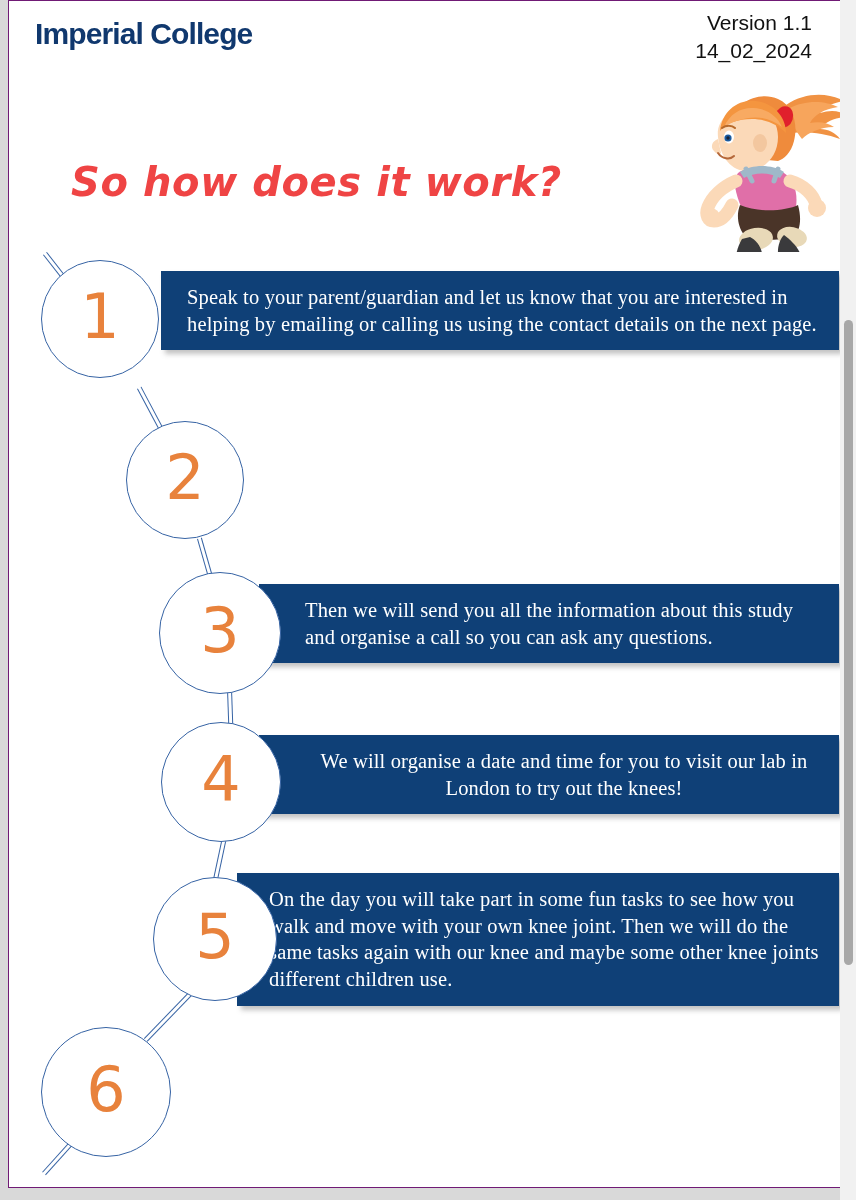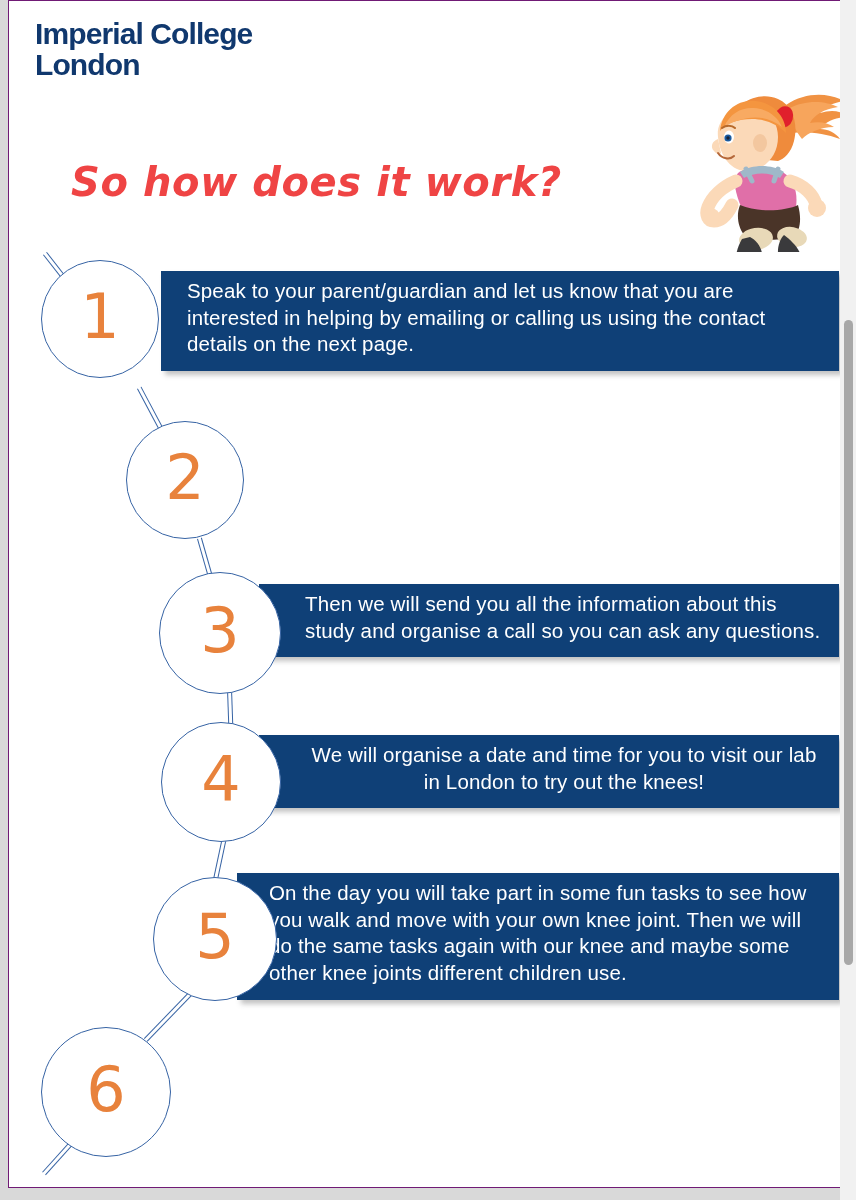--- a/index.html
+++ b/index.html
@@ -62,24 +62,24 @@
     width:5px;
     background:#ffffff;
     transform-origin:top left;
     z-index:1;
   }
 
   .banner {
     position:absolute;
     background:#0f4077;
     color:#ffffff;
-    font-family:Liberation Sans, sans-serif;
+    font-family:Liberation Serif, serif;
     font-size:20.5px;
     line-height:1.30;
-    padding:7px 16px 13px 0;
+    padding:13px 16px 13px 0;
     box-shadow:4px 4px 5px rgba(120,120,120,0.45);
     z-index:2;
     letter-spacing:0.15px;
   }
   .banner .txt { display:block; }
 
   .circle {
     position:absolute;
     background:#ffffff;
     border:1.6px solid #3663a4;
@@ -108,23 +108,26 @@
     background:#a8a8a8; border-radius:5px;
   }
 </style>
 </head>
 <body>
 
 <div class="page">
 
   <div class="logo">
     <span>Imperial College</span>
-    <span class="l2">London</span>
   </div>
 
+  <div class="version">
+    <div>Version 1.1</div>
+    <div>14_02_2024</div>
+  </div>
 
   <svg class="runner" viewBox="0 0 180 175">
 
     <path d="M112 28 C132 14 156 16 170 24 C158 26 150 30 146 36 C158 32 168 34 174 40 C160 40 150 46 146 52 C154 52 162 56 166 62 C150 56 132 54 118 56 Z" fill="#f09243"></path>
     <path d="M114 32 C132 22 152 24 164 30 C150 32 140 38 136 46 C146 44 154 46 160 50 C146 50 134 56 128 62 C122 54 116 44 114 32 Z" fill="#f7a55c"></path>
 
     <path d="M54 46 C62 24 86 14 104 22 C120 29 124 48 120 64 C117 76 110 82 104 84 L60 80 Z" fill="#ef8b3c"></path>
 
     <ellipse cx="110" cy="40" rx="9" ry="11" fill="#e0202c" transform="rotate(18 110 40)"></ellipse>
 

